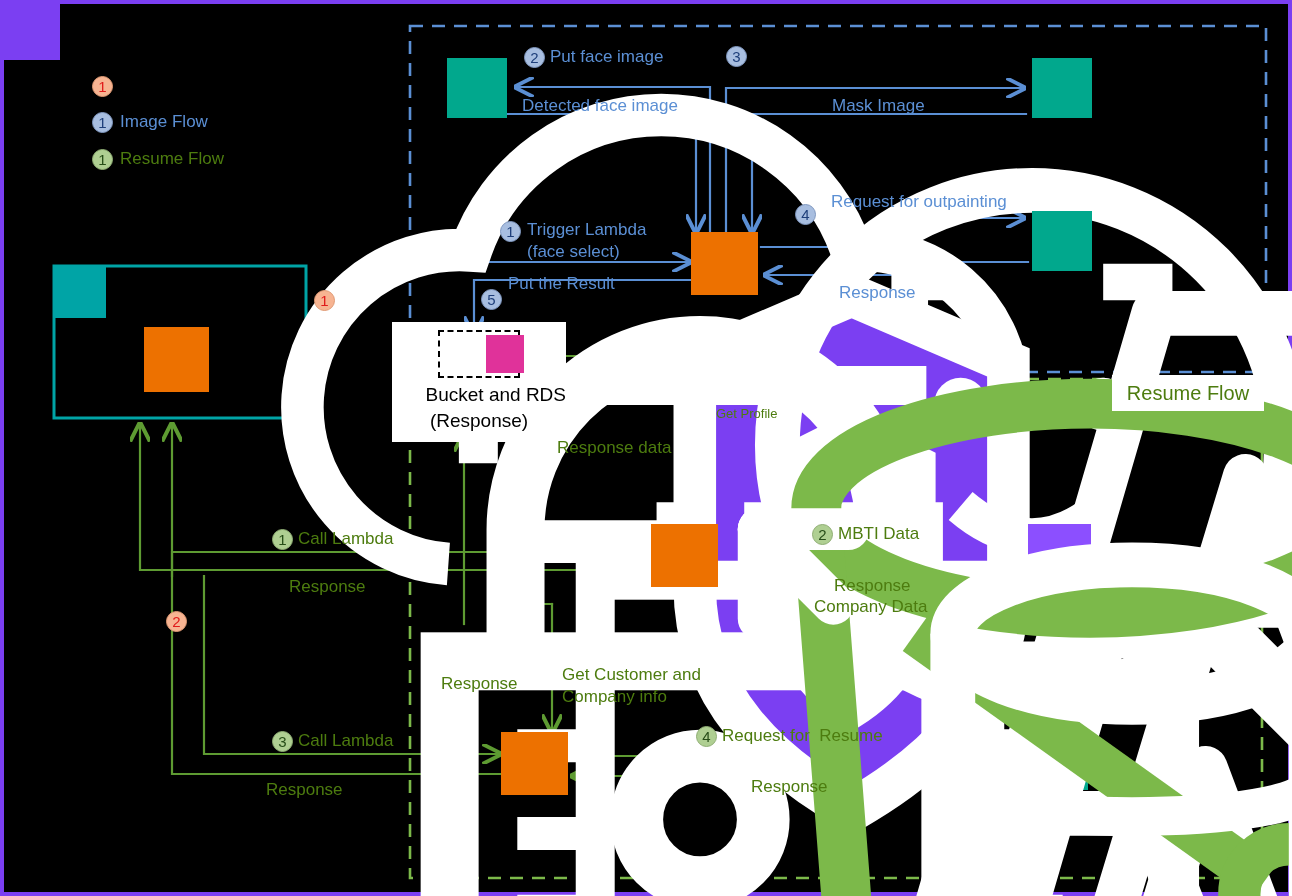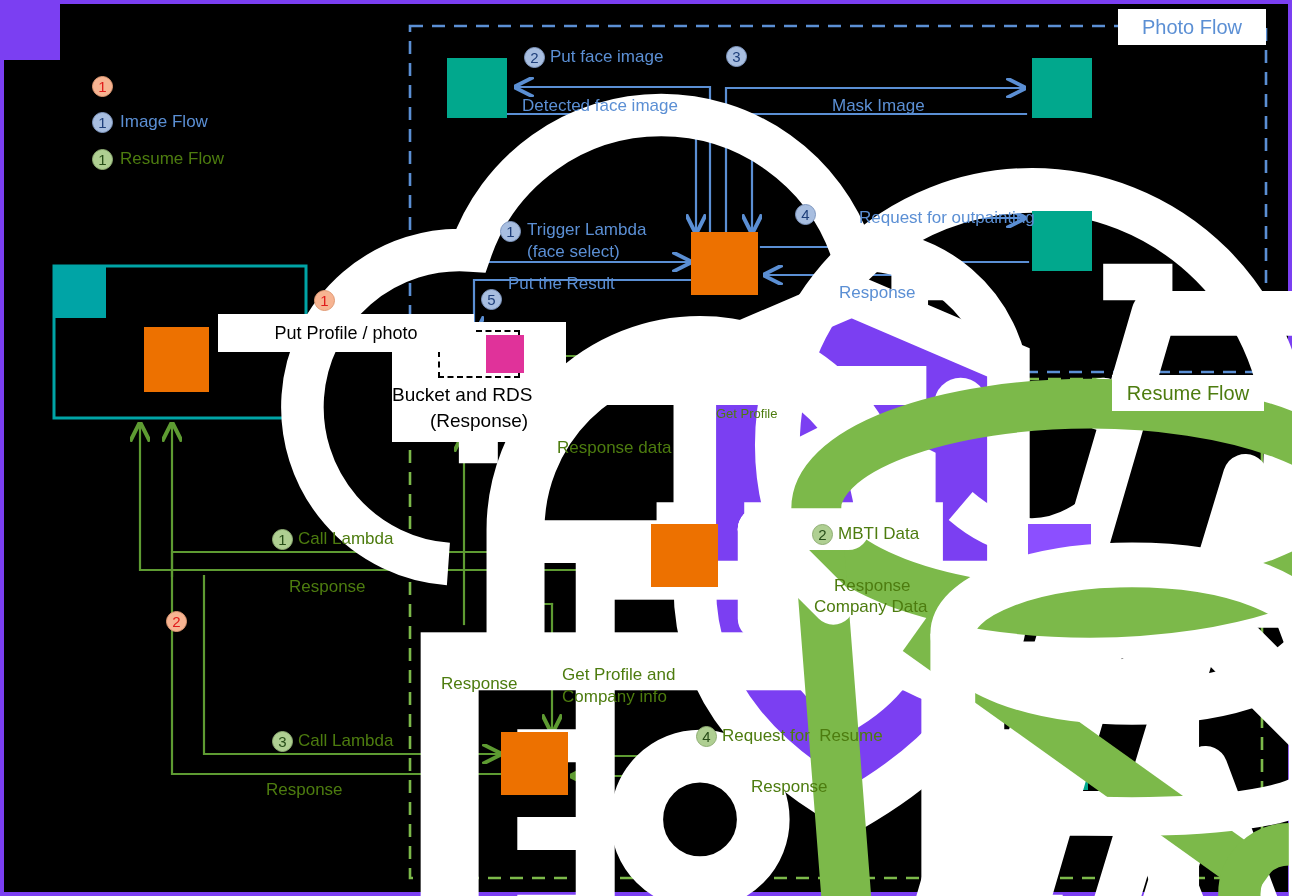--- a/index.html
+++ b/index.html
@@ -266,34 +266,28 @@
             <path d="M27.5 6.5 L27.5 9.5"></path>
           <path d="M5 21 L2.5 23.5"></path>
             <path d="M2.5 23.5 L5.5 23.5"></path>
             <path d="M2.5 23.5 L2.5 20.5"></path>
           <path d="M25 21 L27.5 23.5"></path>
             <path d="M27.5 23.5 L24.5 23.5"></path>
             <path d="M27.5 23.5 L27.5 20.5"></path>
         </g>
       </svg>
     </div>
-    <div class="lbl black" style="left:0;top:62px;width:174px;text-align:left;font-size:19px;">Bucket and RDS</div>
+    <div class="lbl black" style="left:0;top:62px;width:174px;text-align:right;font-size:19px;">Bucket and RDS</div>
     <div class="lbl black" style="left:0;top:88px;width:174px;text-align:center;font-size:19px;">(Response)</div>
   </div>
 
-  <div class="wbox" style="left:1114px;top:5px;width:148px;height:36px;">
-    <span class="blue" style="font-size:20px;">Photo Flow</span>
-  </div>
   <div class="wbox" style="left:1108px;top:371px;width:152px;height:36px;">
     <span class="green" style="font-size:20px;">Resume Flow</span>
   </div>
 
-  <div class="wbox" style="left:214px;top:310px;width:256px;height:38px;">
-    <span class="black" style="font-size:18px;">Put Profile / photo</span>
-  </div>
 
   <div class="badge b-orange" style="left:88px;top:72px;width:21px;height:21px;">1</div>
 
   <div class="badge b-blue" style="left:88px;top:108px;width:21px;height:21px;">1</div>
   <div class="lbl blue" style="left:116px;top:108px;font-size:17px;">Image Flow</div>
 
   <div class="badge b-green" style="left:88px;top:145px;width:21px;height:21px;">1</div>
   <div class="lbl green" style="left:116px;top:145px;font-size:17px;">Resume Flow</div>
 
   <div class="badge b-blue" style="left:520px;top:43px;width:21px;height:21px;">2</div>
@@ -306,41 +300,41 @@
   <div class="lbl blue" style="left:828px;top:92px;font-size:17px;">Mask Image</div>
 
   <div class="badge b-blue" style="left:496px;top:217px;width:21px;height:21px;">1</div>
   <div class="lbl blue" style="left:523px;top:216px;font-size:17px;">Trigger Lambda</div>
   <div class="lbl blue" style="left:523px;top:238px;font-size:17px;">(face select)</div>
 
   <div class="badge b-blue" style="left:477px;top:285px;width:21px;height:21px;">5</div>
   <div class="lbl blue" style="left:504px;top:270px;font-size:17px;">Put the Result</div>
 
   <div class="badge b-blue" style="left:791px;top:200px;width:21px;height:21px;">4</div>
-  <div class="lbl blue" style="left:827px;top:204px;font-size:17px;margin-left:28px;">Request for outpainting</div>
+  <div class="lbl blue" style="left:827px;top:188px;font-size:17px;">Request for outpainting</div>
   <div class="lbl blue" style="left:835px;top:279px;font-size:17px;">Response</div>
 
   <div class="badge b-orange" style="left:310px;top:286px;width:21px;height:21px;">1</div>
 
   <div class="lbl green" style="left:712px;top:402px;font-size:13px;">Get Profile</div>
   <div class="lbl green" style="left:553px;top:434px;font-size:17px;">Response data</div>
 
   <div class="badge b-green" style="left:268px;top:525px;width:21px;height:21px;">1</div>
   <div class="lbl green" style="left:294px;top:525px;font-size:17px;">Call Lambda</div>
   <div class="lbl green" style="left:285px;top:573px;font-size:17px;">Response</div>
 
   <div class="badge b-green" style="left:808px;top:520px;width:21px;height:21px;">2</div>
   <div class="lbl green" style="left:834px;top:520px;font-size:17px;">MBTI Data</div>
   <div class="lbl green" style="left:830px;top:572px;font-size:17px;">Response</div>
   <div class="lbl green" style="left:810px;top:593px;font-size:17px;">Company Data</div>
 
   <div class="badge b-orange" style="left:162px;top:607px;width:21px;height:21px;">2</div>
 
   <div class="lbl green" style="left:437px;top:670px;font-size:17px;">Response</div>
-  <div class="lbl green" style="left:558px;top:661px;font-size:17px;">Get Profile and</div>
+  <div class="lbl green" style="left:558px;top:661px;font-size:17px;">Get Customer and</div>
   <div class="lbl green" style="left:558px;top:683px;font-size:17px;">Company info</div>
 
   <div class="badge b-green" style="left:268px;top:727px;width:21px;height:21px;">3</div>
   <div class="lbl green" style="left:294px;top:727px;font-size:17px;">Call Lambda</div>
   <div class="lbl green" style="left:262px;top:776px;font-size:17px;">Response</div>
 
   <div class="badge b-green" style="left:692px;top:722px;width:21px;height:21px;">4</div>
   <div class="lbl green" style="left:718px;top:722px;font-size:17px;">Request for  Resume</div>
   <div class="lbl green" style="left:747px;top:773px;font-size:17px;">Response</div>
 

